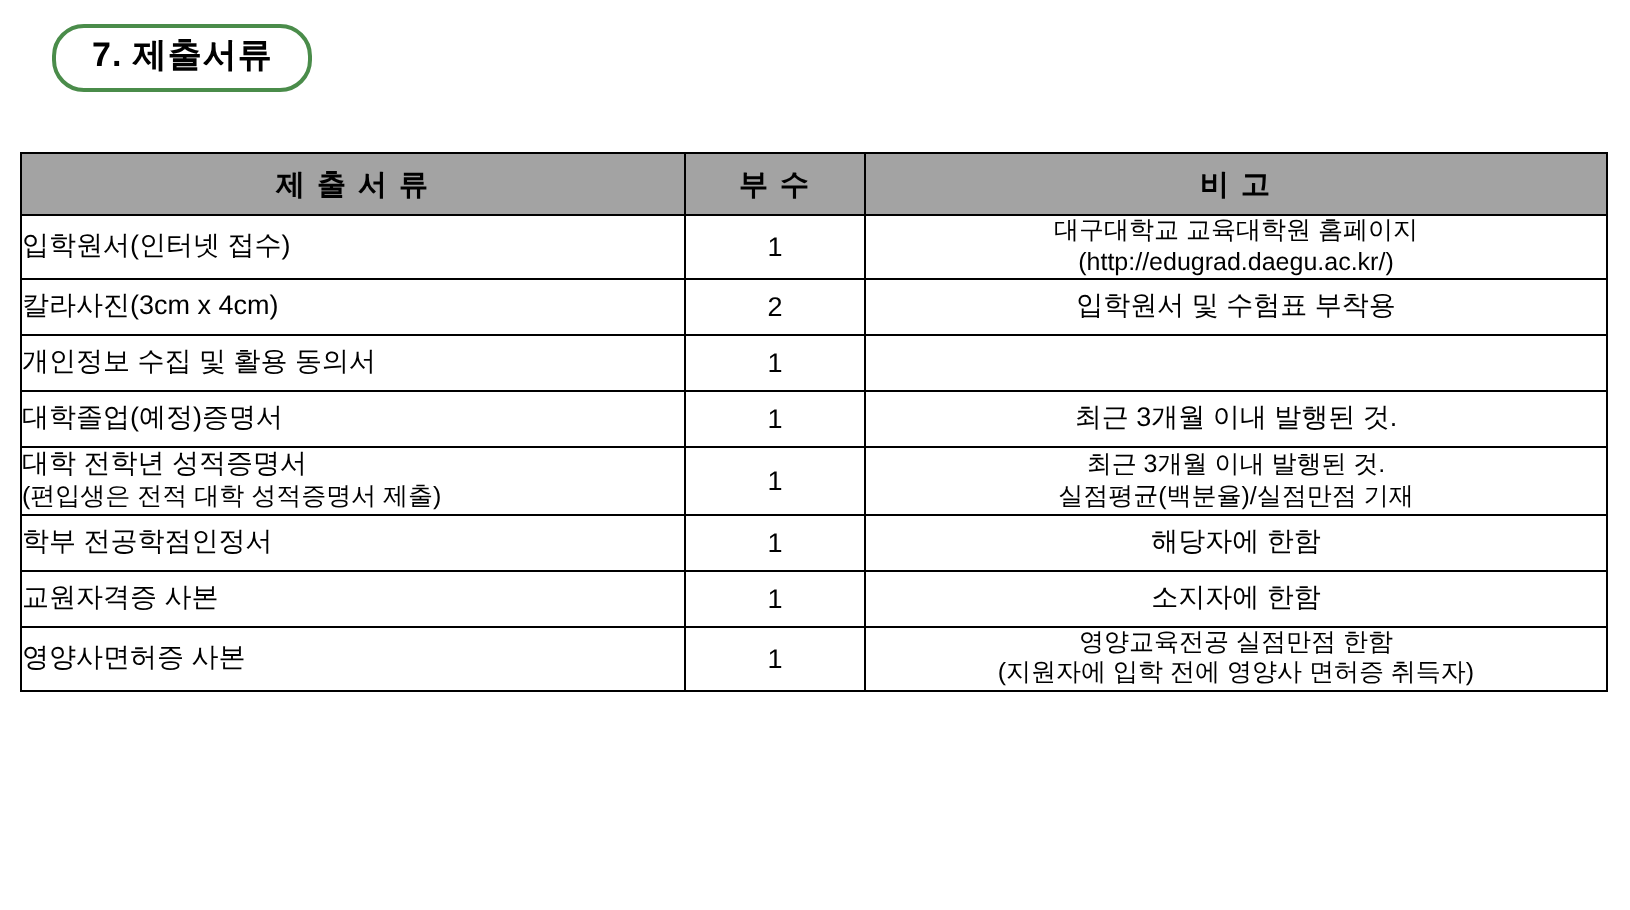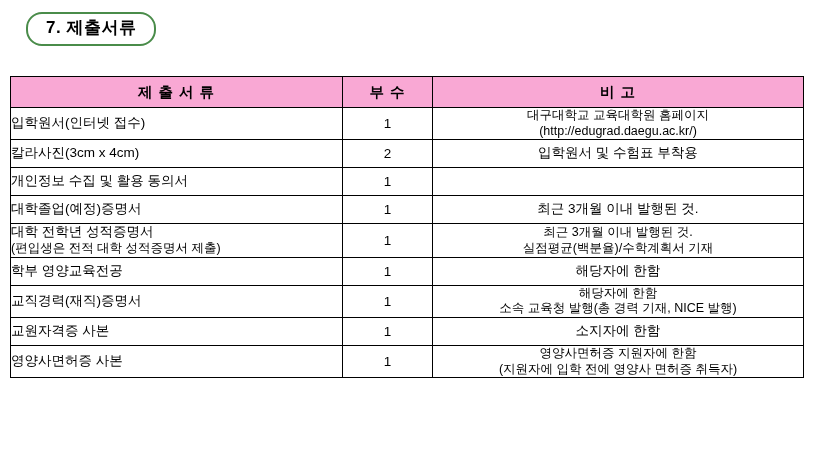--- a/index.html
+++ b/index.html
@@ -52,21 +52,21 @@
   .doc-table td {
     border: 1px solid #000000;
     padding: 0;
     vertical-align: middle;
   }
   .doc-table thead th {
     height: 30px;
     text-align: center;
     font-weight: bold;
     font-size: 14.5px;
-    background: #f9a8d4;
+    background: #a3a3a3;
     letter-spacing: 1px;
   }
   .col-doc { width: 332px; }
   .col-qty { width: 90px; }
   .col-note { width: 371px; }
 
   .cell-doc {
     padding: 4px 6px 5px 8px;
     text-align: left;
     line-height: 1.25;
@@ -143,57 +143,47 @@
           </td>
         </tr>
         <tr>
           <td class="cell-doc">
             <span class="line">대학 전학년 성적증명서</span>
             <span class="line doc-small">(편입생은 전적 대학 성적증명서 제출)</span>
           </td>
           <td class="cell-qty">1</td>
           <td class="cell-note">
             <span class="line note-small">최근 3개월 이내 발행된 것.</span>
-            <span class="line note-small">실점평균(백분율)/수학계획서 기재</span>
+            <span class="line note-small">실점평균(백분율)/실점만점 기재</span>
           </td>
         </tr>
         <tr>
           <td class="cell-doc">
-            <span class="line">학부 영양교육전공</span>
+            <span class="line">학부 전공학점인정서</span>
           </td>
           <td class="cell-qty">1</td>
           <td class="cell-note">
             <span class="line">해당자에 한함</span>
-          </td>
-        </tr>
-        <tr>
-          <td class="cell-doc">
-            <span class="line">교직경력(재직)증명서</span>
-          </td>
-          <td class="cell-qty">1</td>
-          <td class="cell-note">
-            <span class="line note-small">해당자에 한함</span>
-            <span class="line note-small">소속 교육청 발행(총 경력 기재, NICE 발행)</span>
           </td>
         </tr>
         <tr>
           <td class="cell-doc">
             <span class="line">교원자격증 사본</span>
           </td>
           <td class="cell-qty">1</td>
           <td class="cell-note">
             <span class="line">소지자에 한함</span>
           </td>
         </tr>
         <tr>
           <td class="cell-doc">
             <span class="line">영양사면허증 사본</span>
           </td>
           <td class="cell-qty">1</td>
           <td class="cell-note">
-            <span class="line note-small">영양사면허증 지원자에 한함</span>
+            <span class="line note-small">영양교육전공 실점만점 한함</span>
             <span class="line note-small">(지원자에 입학 전에 영양사 면허증 취득자)</span>
           </td>
         </tr>
       </tbody>
   </table>
 
 </div>
 
 </body></html>

